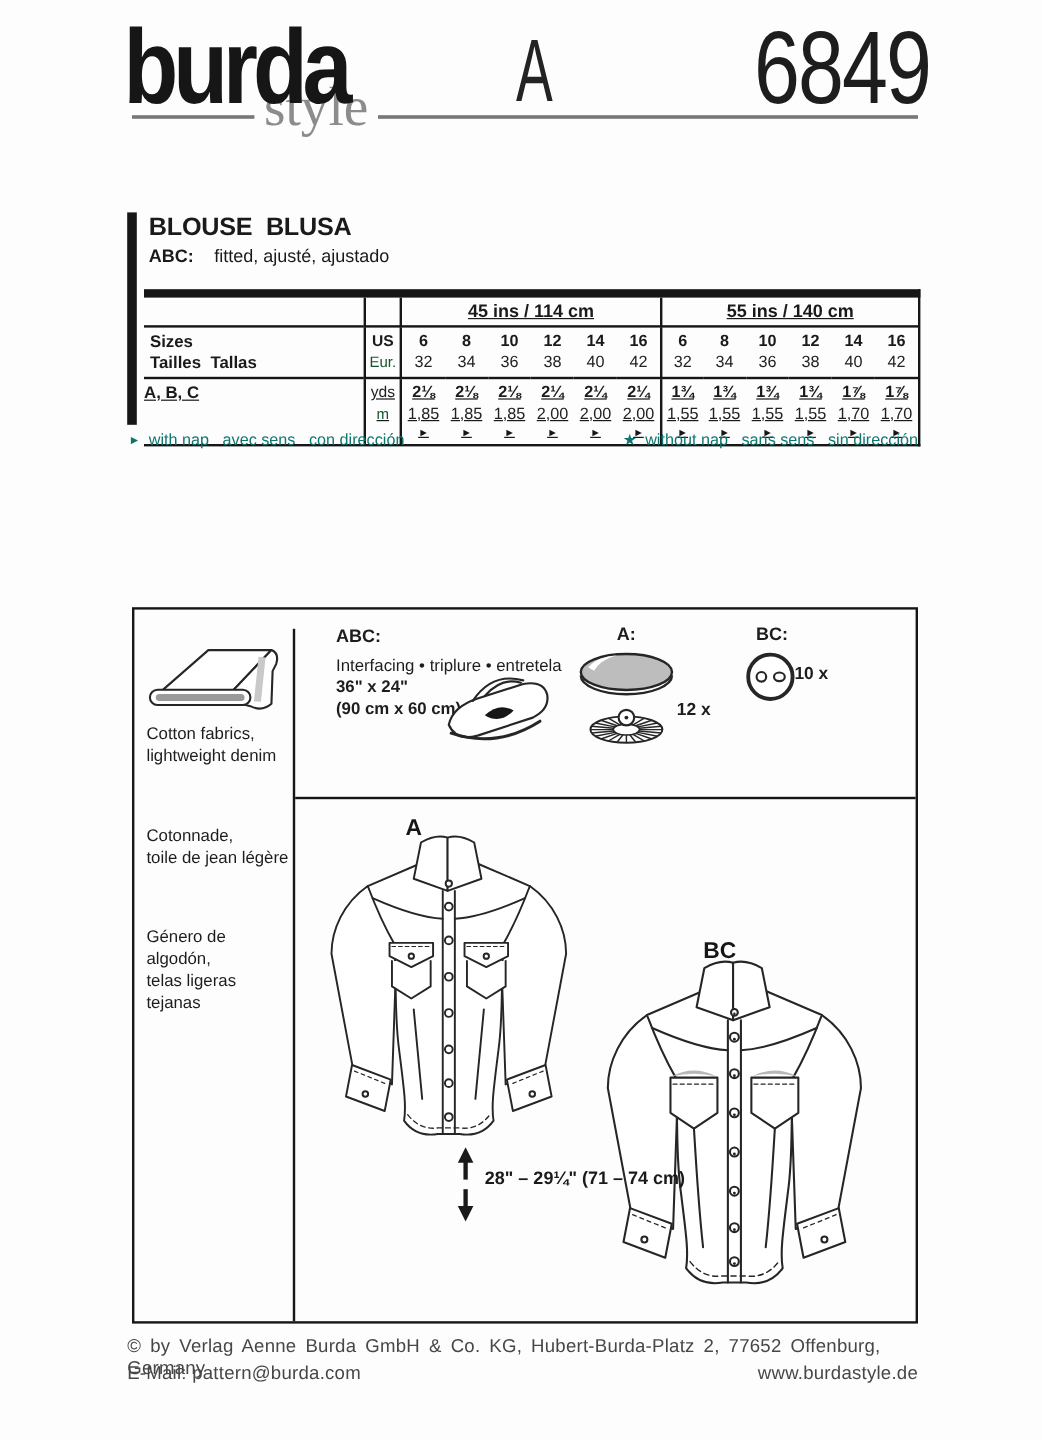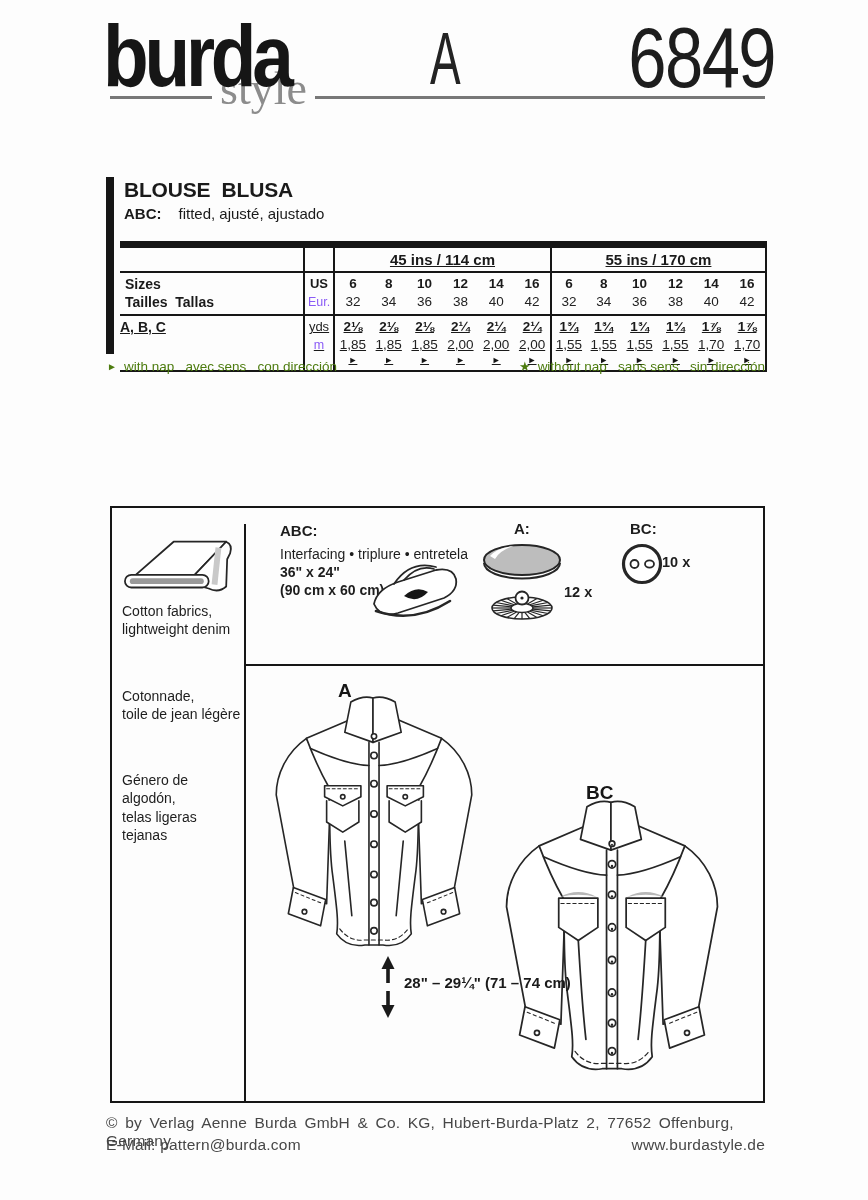--- a/index.html
+++ b/index.html
@@ -33,29 +33,29 @@
   .sizetable div{box-sizing:border-box;}
   .st-r1{height:25px;border-bottom:2px solid #161616;display:flex;align-items:center;justify-content:center;
          font-size:15px;font-weight:bold;text-decoration:underline;}
   .ucol{border-left:2px solid #161616;border-right:2px solid #161616;}
   .gs{border-left:2px solid #161616;}
   .st-r2{border-bottom:2px solid #161616;padding:2px 0 3px;}
   .st-label{ text-align:left;padding-left:5px;font-weight:bold;font-size:14px;line-height:18px;}
   .st-label div{white-space:pre;}
   .st-unit{text-align:center;font-size:13px;line-height:18px;}
   .st-unit b{display:block;font-size:13px;}
-  .st-unit span{display:block;font-size:12.5px;color:#8b5cf6;}
+  .st-unit span{display:block;font-size:12.5px;color:#14532d;}
   .st-cell{text-align:center;line-height:18px;}
   .st-cell b{display:block;font-size:13.5px;}
   .st-cell span{display:block;font-size:13.5px;font-weight:normal;color:#222;}
   .st-r3{padding:2px 0 3px;text-decoration:underline;}
   .st-cell i.nap{display:block;font-style:normal;font-size:9px;line-height:13px;color:#161616;}
 
   
-  .legend{left:107px;top:359px;width:658px;display:flex;justify-content:space-between;font-size:13.5px;color:#4d7c0f;gap:36px;}
+  .legend{left:107px;top:359px;width:658px;display:flex;justify-content:space-between;font-size:13.5px;color:#0f766e;gap:36px;}
   .legend .sym{margin-right:7px;}
   .legend .tri{font-size:10px;vertical-align:1px;}
   .legend .star{font-size:13px;}
   .legend .txt{white-space:pre;}
 
   
   .mbox{left:110px;top:506px;width:655px;height:597px;border:2px solid #161616;box-sizing:border-box;}
   .box-sidebar{position:absolute;left:0;top:16px;bottom:0;width:132px;border-right:2px solid #161616;}
   .fabric-text{position:absolute;left:10px;font-size:14px;line-height:1.32;white-space:pre-line;color:#1d1d1d;}
   .box-notions{position:absolute;left:134px;top:0;width:517px;height:156px;border-bottom:2px solid #161616;}
@@ -89,21 +89,21 @@
   <div class="abs doc-title">BLOUSE  BLUSA</div>
   <div class="abs doc-subtitle">
     <b>ABC:</b><span>fitted, ajusté, ajustado</span>
   </div>
 
   <div class="abs sizetable">
 
     <div class="st-r1"></div>
     <div class="st-r1 ucol"></div>
     <div class="st-r1" style="grid-column:span 6">45 ins / 114 cm</div>
-    <div class="st-r1 gs" style="grid-column:span 6">55 ins / 170 cm</div>
+    <div class="st-r1 gs" style="grid-column:span 6">55 ins / 140 cm</div>
 
     <div class="st-r2 st-label">
       <div>Sizes</div>
       <div>Tailles  Tallas</div>
     </div>
     <div class="st-r2 st-unit ucol">
       <b>US</b>
       <span>Eur.</span>
     </div>
     <div class="st-r2 st-cell">

